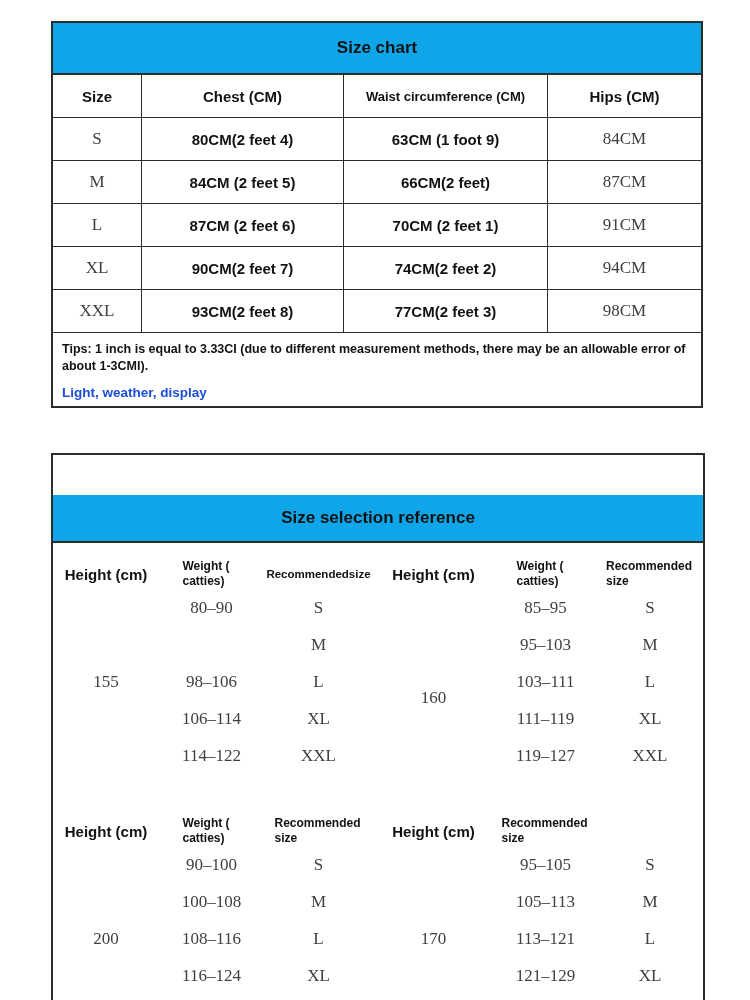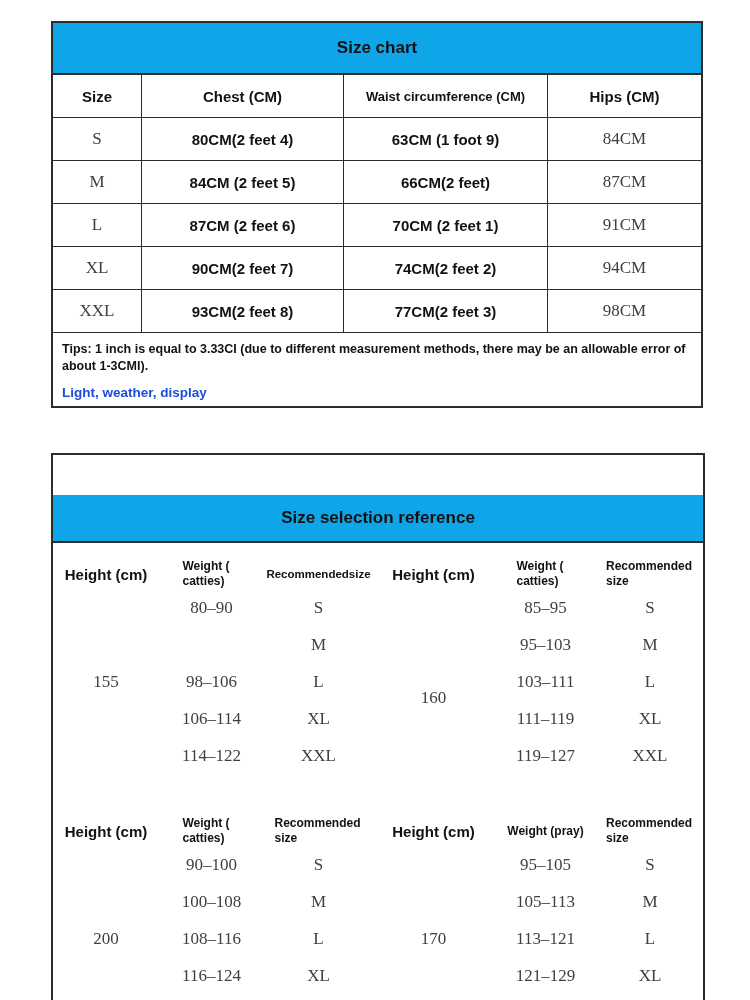--- a/index.html
+++ b/index.html
@@ -174,23 +174,20 @@
         <div class="hcell">
             <span class="h-wrap w-weight">Weight ( catties)</span>
           </div>
         <div class="hcell">
             <span class="h-wrap w-size">Recommended size</span>
           </div>
       </div>
       <div class="half-r">
         <div class="hcell h-height">Height (cm)</div>
         <div class="hcell">
-            <span class="h-wrap one-line" style="font-size:12px">Weight (pray)</span>
-          </div>
-        <div class="hcell">
             <span class="h-wrap w-size">Recommended size</span>
           </div>
       </div>
     </div>
 
     <div class="halves t2-body bottom">
       <div class="half-l">
         <div class="vcell serif height-cell">200</div>
         <div class="vcell serif w-col" style="grid-row:1">90–100</div>
         <div class="vcell serif s-col" style="grid-row:1">S</div>

